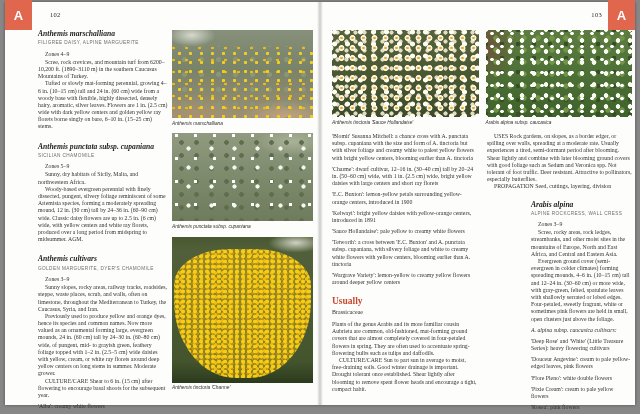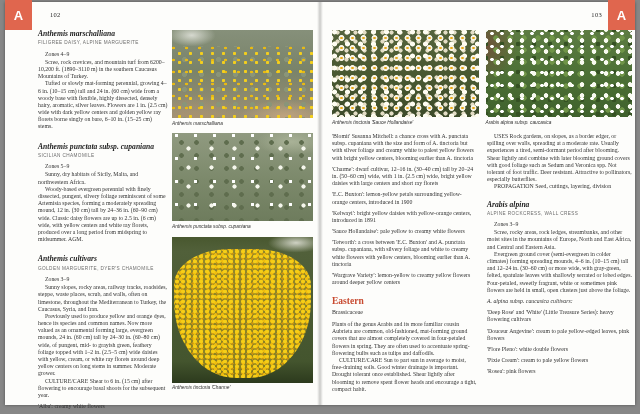--- a/index.html
+++ b/index.html
@@ -166,31 +166,31 @@
       <div class="rp-cols">
         <div class="rp-col">
           <p class="body cv">'Blomit' Susanna Mitchell: a chance cross with A. punctata subsp. cupaniana with the size and form of A. tinctoria but with silver foliage and creamy white to palest yellow flowers with bright yellow centers, blooming earlier than A. tinctoria</p>
           <p class="body cv">'Charme': dwarf cultivar, 12–16 in. (30–40 cm) tall by 20–24 in. (50–60 cm) wide, with 1 in. (2.5 cm) wide, bright yellow daisies with large centers and short ray florets</p>
           <p class="body cv">'E.C. Buxton': lemon-yellow petals surrounding yellow-orange centers, introduced in 1900</p>
           <p class="body cv">'Kelwayi': bright yellow daisies with yellow-orange centers, introduced in 1891</p>
           <p class="body cv">'Sauce Hollandaise': pale yellow to creamy white flowers</p>
           <p class="body cv">'Tetworth': a cross between 'E.C. Buxton' and A. punctata subsp. cupaniana, with silvery foliage and white to creamy white flowers with yellow centers, blooming earlier than A. tinctoria</p>
           <p class="body cv">'Wargrave Variety': lemon-yellow to creamy yellow flowers around deeper yellow centers</p>
 
-          <h2 class="genus-title">Eastern</h2>
+          <h2 class="genus-title">Usually</h2>
           <div class="family">Brassicaceae</div>
           <p class="body">Plants of the genus Arabis and its more familiar cousin Aubrieta are common, old-fashioned, mat-forming ground covers that are almost completely covered in four-petaled flowers in spring. They are often used to accentuate spring-flowering bulbs such as tulips and daffodils.</p>
           <p class="body indent">CULTURE/CARE  Sun to part sun in average to moist, free-draining soils. Good winter drainage is important. Drought tolerant once established. Shear lightly after blooming to remove spent flower heads and encourage a tight, compact habit.</p>
         </div>
 
         <div class="rp-col">
           <p class="body indent">USES  Rock gardens, on slopes, as a border edger, or spilling over walls, spreading at a moderate rate. Usually experiences a tired, semi-dormant period after blooming. Shear lightly and combine with later blooming ground covers with good foliage such as Sedum and Veronica spp. Not tolerant of foot traffic. Deer resistant. Attractive to pollinators, especially butterflies.</p>
           <p class="body indent">PROPAGATION  Seed, cuttings, layering, division</p>
 
-          <section class="entry" style="margin-top:10px;">
+          <section class="entry" style="margin-top:10px;margin-left:44px;">
             <h3 class="sp-title">Arabis alpina</h3>
             <div class="common">ALPINE ROCKCRESS, WALL CRESS</div>
             <p class="zones">Zones 3–9</p>
             <p class="body indent">Scree, rocky areas, rock ledges, streambanks, and other moist sites in the mountains of Europe, North and East Africa, and Central and Eastern Asia.</p>
             <p class="body indent">Evergreen ground cover (semi-evergreen in colder climates) forming spreading mounds, 4–6 in. (10–15 cm) tall and 12–24 in. (30–60 cm) or more wide, with gray-green, felted, spatulate leaves with shallowly serrated or lobed edges. Four-petaled, sweetly fragrant, white or sometimes pink flowers are held in small, open clusters just above the foliage.</p>
             <p class="body subhead">A. alpina subsp. caucasica cultivars:</p>
             <p class="body cv">'Deep Rose' and 'White' (Little Treasure Series): heavy flowering cultivars</p>
             <p class="body cv">'Douceur Angevine': cream to pale yellow-edged leaves, pink flowers</p>
             <p class="body cv">'Flore Pleno': white double flowers</p>
             <p class="body cv">'Pixie Cream': cream to pale yellow flowers</p>

